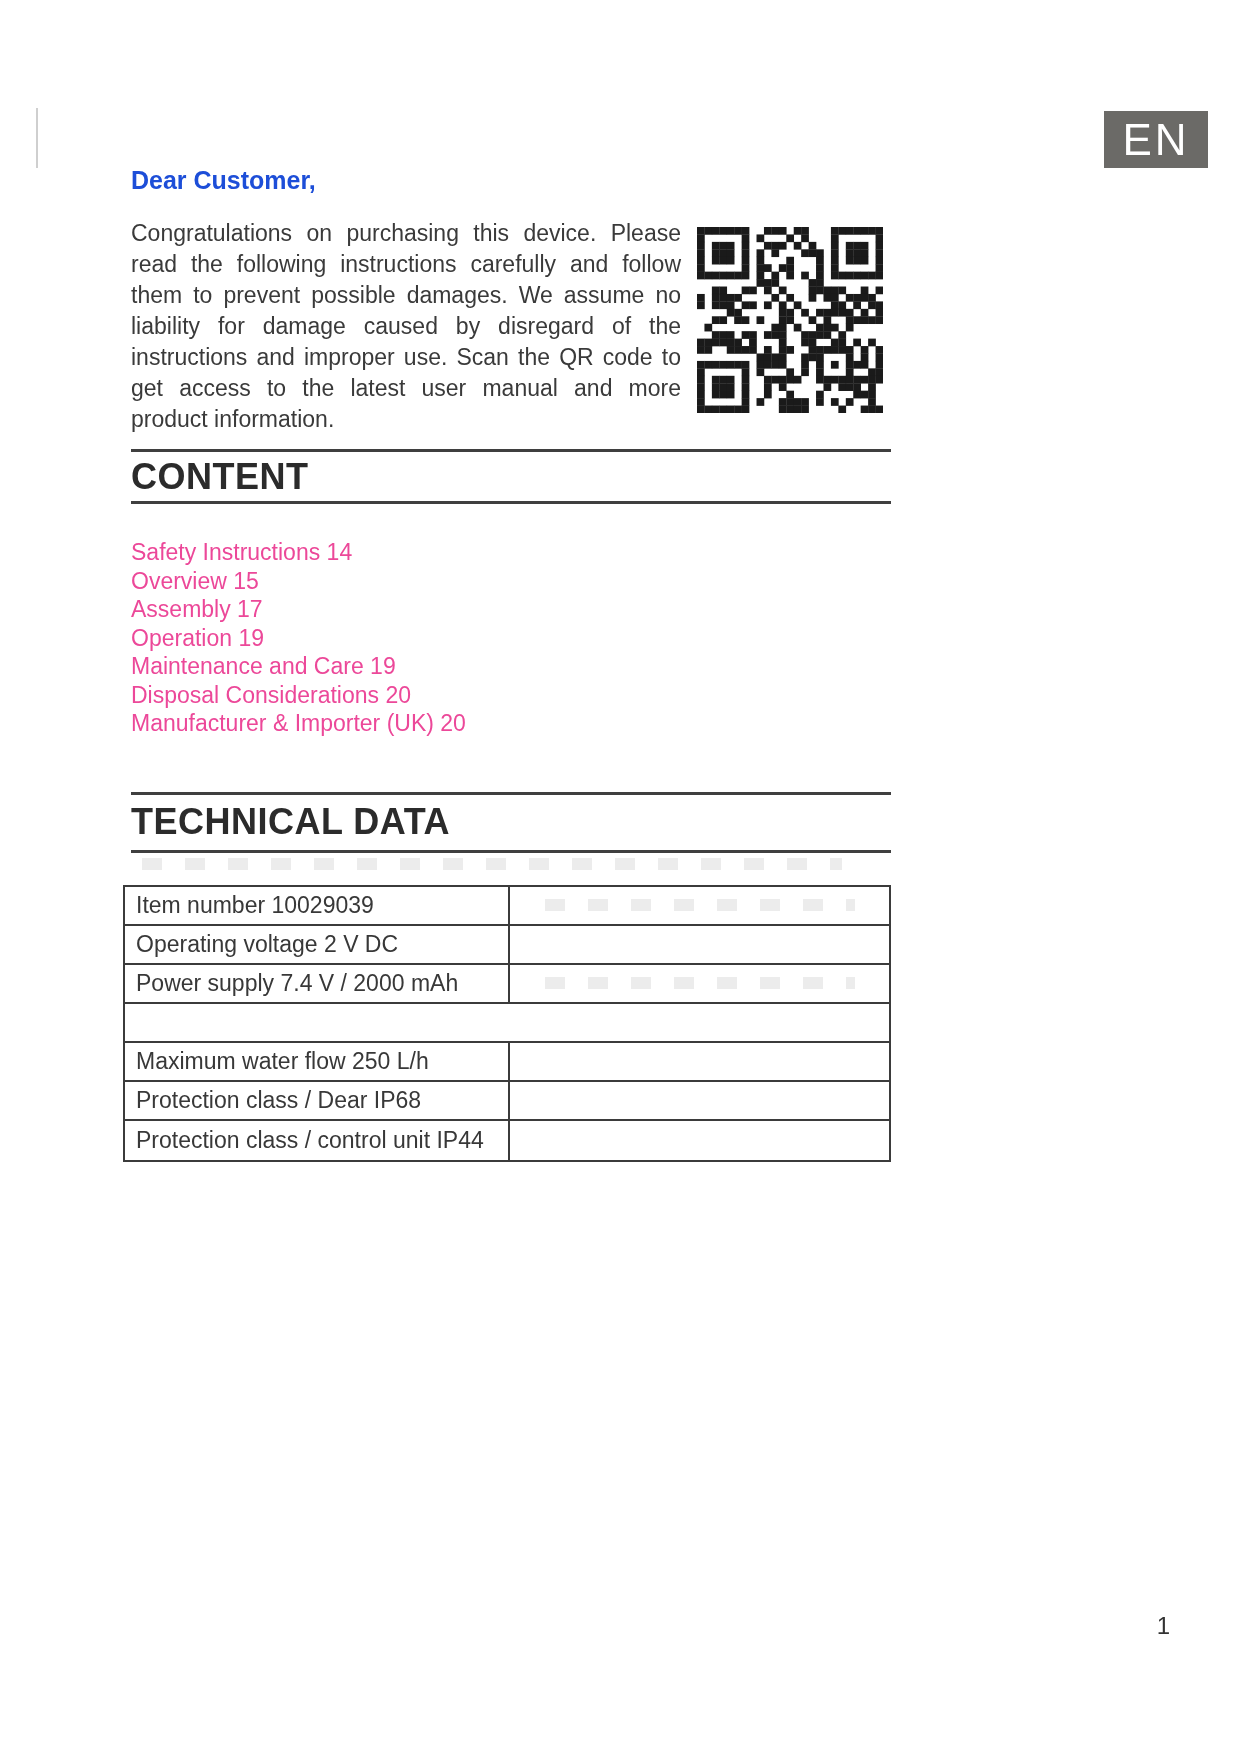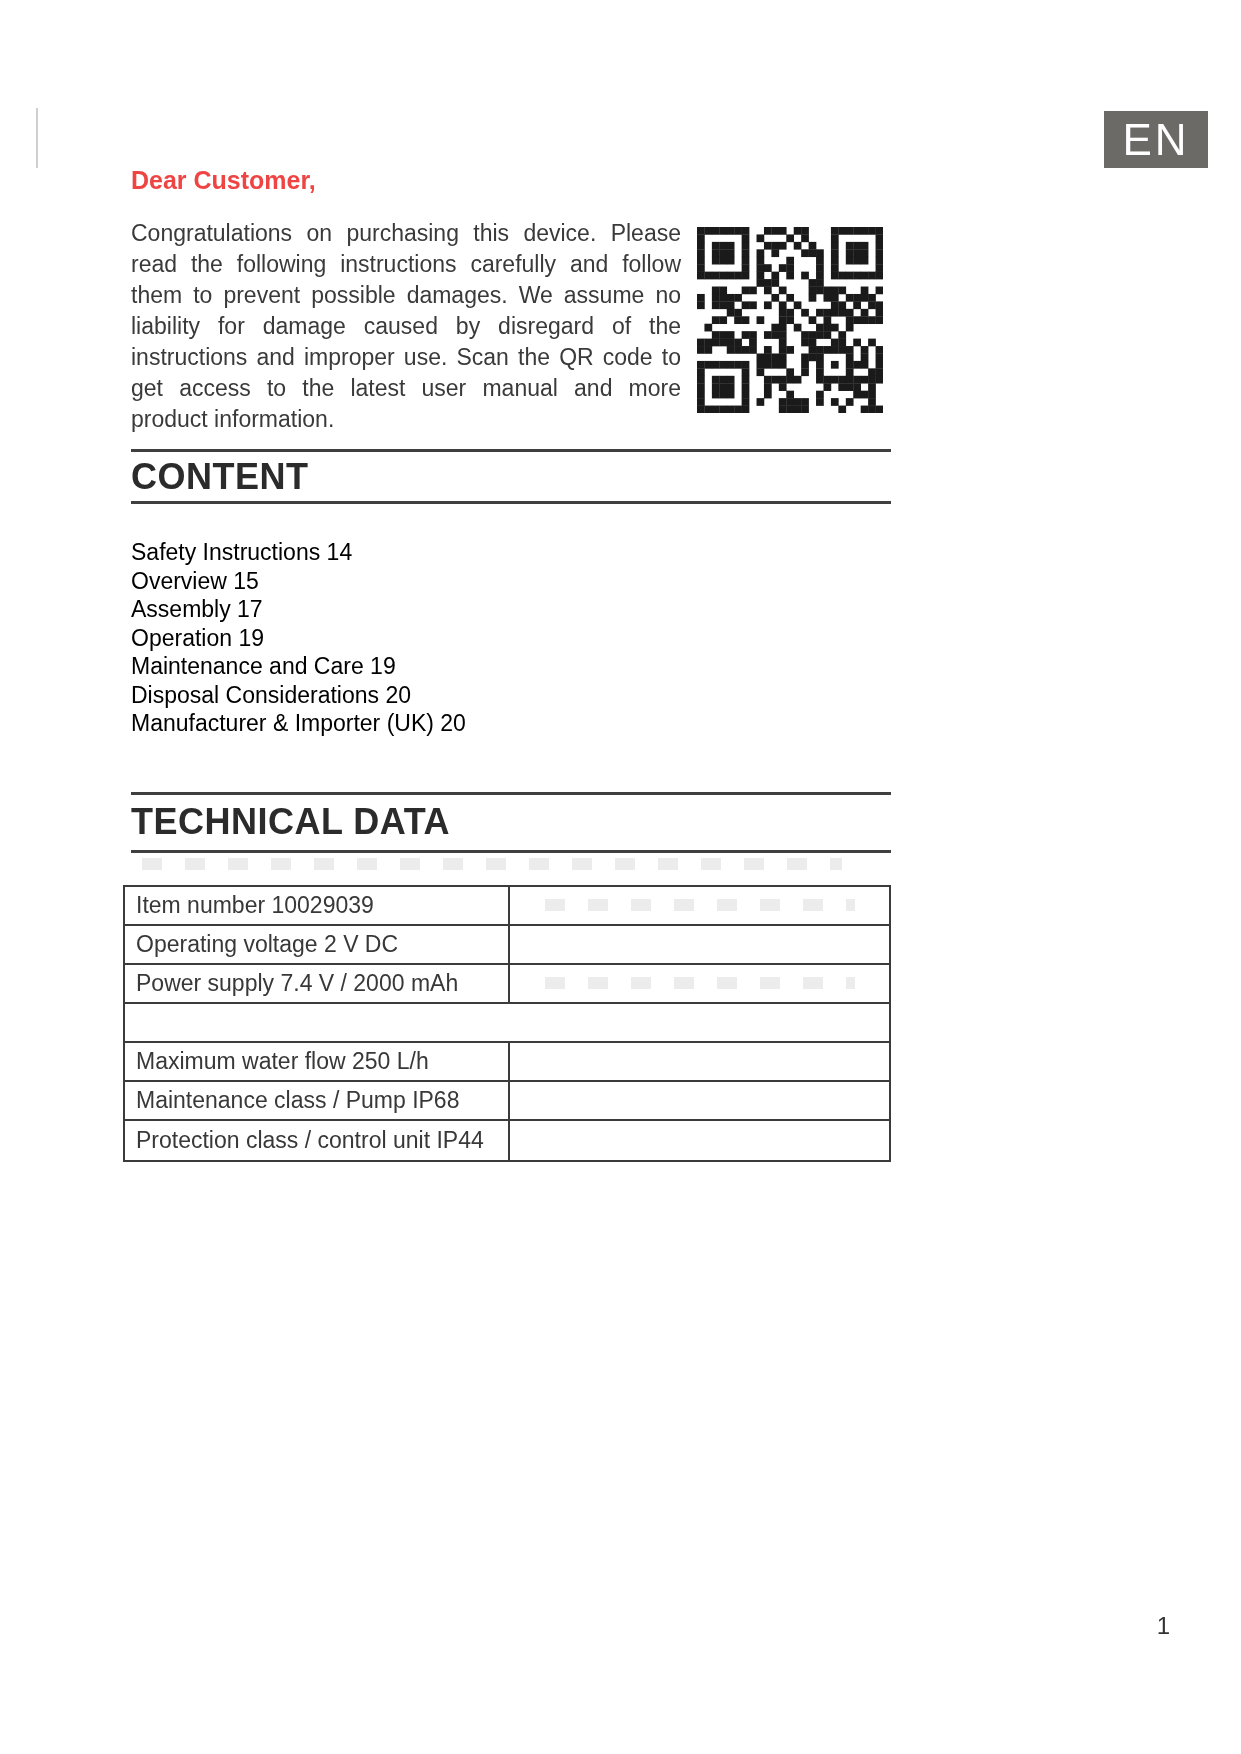--- a/index.html
+++ b/index.html
@@ -16,21 +16,21 @@
     background:#cfcfcf;
   }
   .lang-badge{
     position:absolute;left:1104px;top:111px;width:104px;height:57px;
     background:#6b6a67;color:#ffffff;
     display:flex;align-items:center;justify-content:center;
     font-size:44px;font-weight:400;letter-spacing:3px;
   }
   .salutation{
     position:absolute;left:131px;top:166px;
-    font-size:25px;font-weight:bold;color:#ef4444;
+    font-size:25px;font-weight:bold;color:#1d4ed8;
   }
   .intro-paragraph{
     position:absolute;left:131px;top:218px;width:550px;
     font-size:23px;line-height:31px;text-align:justify;color:#3a3a3a;
   }
   .qr{
     position:absolute;left:697px;top:227px;width:186px;height:186px;
   }
   .rule{
     position:absolute;left:131px;width:760px;height:3px;background:#3f3f3f;
@@ -41,21 +41,21 @@
   .rule-tech-bottom{top:850px;}
   .section-title{
     position:absolute;left:131px;
     font-size:36px;font-weight:bold;letter-spacing:0.5px;color:#2b2b2b;
     line-height:42px;
   }
   .title-content{top:456px;}
   .title-tech{top:801px;}
   .toc{
     position:absolute;left:131px;top:538px;
-    font-size:23px;line-height:28.5px;color:#000000;
+    font-size:23px;line-height:28.5px;color:#ec4899;
   }
   .spec-table{
     position:absolute;left:123px;top:885px;width:768px;
     border:2px solid #3b3b3b;box-sizing:border-box;
     font-size:23px;color:#383838;
   }
   .spec-row{
     display:grid;grid-template-columns:385px 1fr;
     height:39px;box-sizing:border-box;
     border-bottom:2px solid #3b3b3b;
@@ -456,21 +456,21 @@
       <div class="spec-value"></div>
     </div>
     <div class="spec-row">
       <div class="spec-value"></div>
     </div>
     <div class="spec-row">
       <div class="spec-label">Maximum water flow 250 L/h</div>
       <div class="spec-value"></div>
     </div>
     <div class="spec-row">
-      <div class="spec-label">Maintenance class / Pump IP68</div>
+      <div class="spec-label">Protection class / Dear IP68</div>
       <div class="spec-value"></div>
     </div>
     <div class="spec-row">
       <div class="spec-label">Protection class / control unit IP44</div>
       <div class="spec-value"></div>
     </div>
   </div>
 
   <div class="artifact artifact-b"></div>
   <div class="artifact artifact-c"></div>

